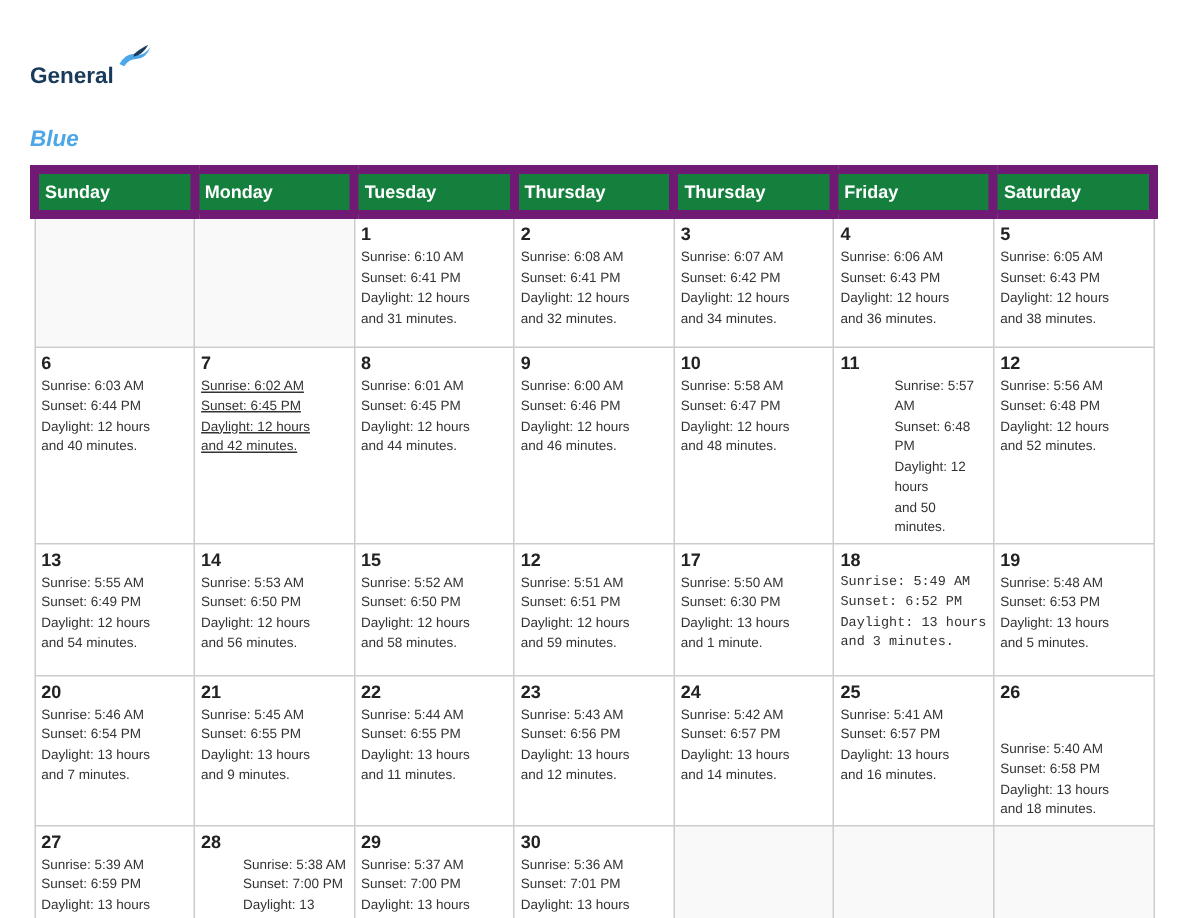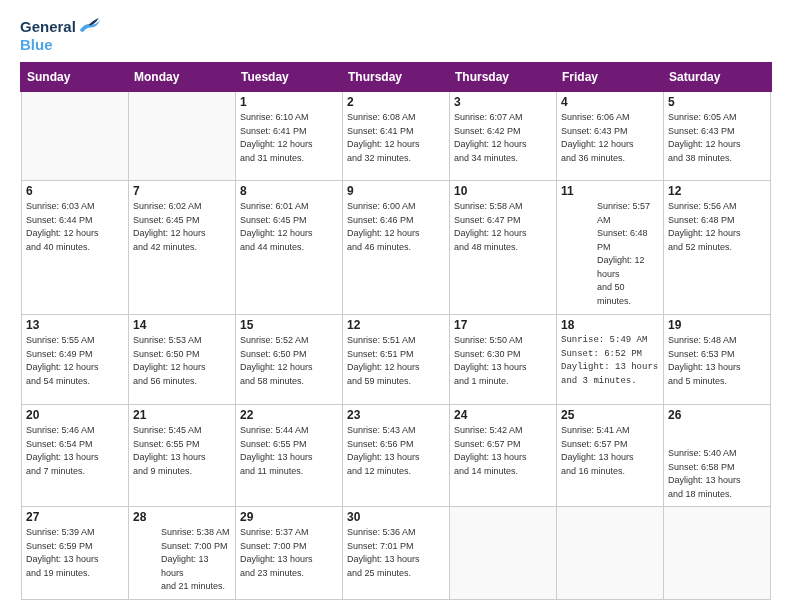--- a/index.html
+++ b/index.html
@@ -25,20 +25,21 @@
     }
     .logo {
       display: flex;
       align-items: center;
     }
     .logo-text {
       font-size: 15px;
       font-weight: bold;
       color: #1a3a5c;
       line-height: 1.2;
+      margin-top: 24px;
     }
     .logo-bird {
       width: 24px;
       height: 20px;
       margin-left: 2px;
       margin-top: -4px;
     }
     .title-block {
       text-align: right;
     }
@@ -54,27 +55,27 @@
       margin-top: 2px;
     }
     .calendar {
       flex: 1;
       border: 1px solid #ccc;
       border-collapse: collapse;
       width: 100%;
       table-layout: fixed;
     }
     .calendar th {
-      background: #701a75;
+      background: #15803d;
       color: #fff;
       font-size: 12px;
       font-weight: bold;
       padding: 5px 4px;
       text-align: left;
-      border: 3px solid #701a75;
+      border: 6px solid #701a75;
     }
     .calendar td {
       border: 1px solid #ccc;
       vertical-align: top;
       padding: 3px 4px;
       font-size: 9.5px;
       color: #222;
       height: 88px;
     }
     .calendar td.empty {
@@ -106,21 +107,21 @@
   <div class="header">
     <div class="logo">
       <div style="display:flex;flex-direction:column;align-items:flex-start;">
         <div style="display:flex;align-items:center;">
           <span class="logo-text">General</span>
           <svg class="logo-bird" viewBox="0 0 30 22" xmlns="http://www.w3.org/2000/svg">
             <path d="M2,18 Q8,8 16,10 Q22,12 28,4 Q24,14 16,14 Q10,14 6,20 Z" fill="#4da6e8"></path>
             <path d="M14,10 Q18,6 26,2 Q22,10 14,12 Z" fill="#1a3a5c"></path>
           </svg>
         </div>
-        <span class="logo-text" style="color:#4da6e8;font-size:15px;">Blue</span>
+        <span class="logo-text" style="color:#4da6e8;font-size:15px;font-style:italic;">Blue</span>
       </div>
     </div>
     <div class="title-block">
       <div class="month-title"></div>
       <div class="location"></div>
     </div>
   </div>
 
   <table class="calendar">
     <thead>
@@ -177,21 +178,21 @@
         <tr class="week-row">
           <td>
             <span class="day-num">6</span>
             <div class="day-info" style="white-space: pre-line;">Sunrise: 6:03 AM
 Sunset: 6:44 PM
 Daylight: 12 hours
 and 40 minutes.</div>
           </td>
           <td>
             <span class="day-num">7</span>
-            <div class="day-info" style="white-space: pre-line;">Sunrise: 6:02 AM
+            <div class="day-info" style="white-space: pre-line; text-decoration: underline;">Sunrise: 6:02 AM
 Sunset: 6:45 PM
 Daylight: 12 hours
 and 42 minutes.</div>
           </td>
           <td>
             <span class="day-num">8</span>
             <div class="day-info" style="white-space: pre-line;">Sunrise: 6:01 AM
 Sunset: 6:45 PM
 Daylight: 12 hours
 and 44 minutes.</div>

